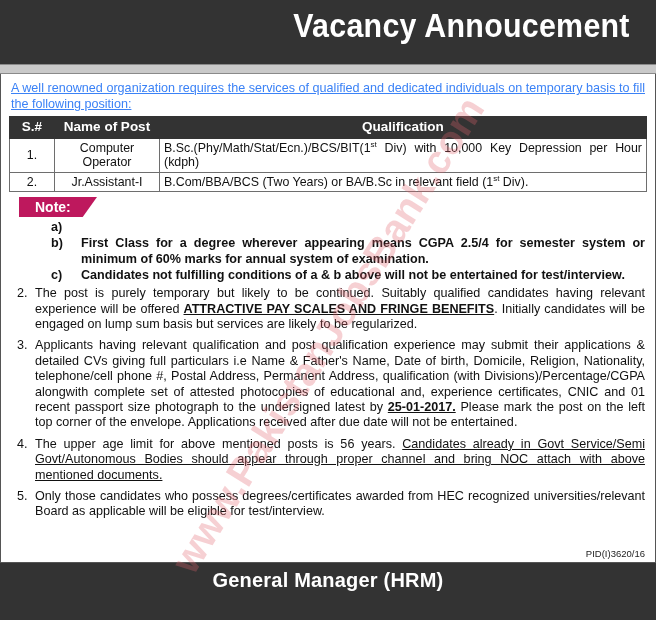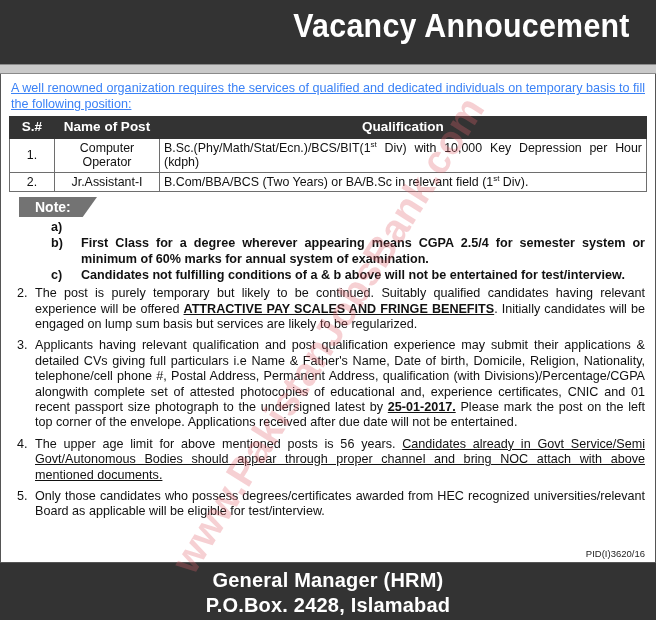--- a/index.html
+++ b/index.html
@@ -101,21 +101,21 @@
   td.c-post { text-align: center; }
   td.c-qual { text-align: justify; padding-left: 6px; padding-right: 6px; }
   td.c-qual.two-line { text-align: justify; }
   sup { font-size: 8px; vertical-align: super; line-height: 0; }
 
   
   .note-banner-row { margin-top: 5px; }
   .note-banner {
     display: inline-block;
     position: relative;
-    background: #737373;
+    background: #be185d;
     color: #ffffff;
     font-size: 14px;
     font-weight: bold;
     padding: 2px 26px 2px 16px;
     margin-left: 10px;
   }
   .note-banner::after {
     content: "";
     position: absolute;
     top: 0; right: 0;
@@ -283,18 +283,17 @@
       </div>
 
     </div>
 
     <div class="pid">PID(I)3620/16</div>
 
   </div>
 
   <div class="footer-band">
     <div class="footer-line1">General Manager (HRM)</div>
-    <div class="footer-line2">P.O.Box. 2428, Islamabad</div>
   </div>
 
   <div class="watermark">www.PakistanJobsBank.com</div>
 
 </div>
 
 </body></html>

